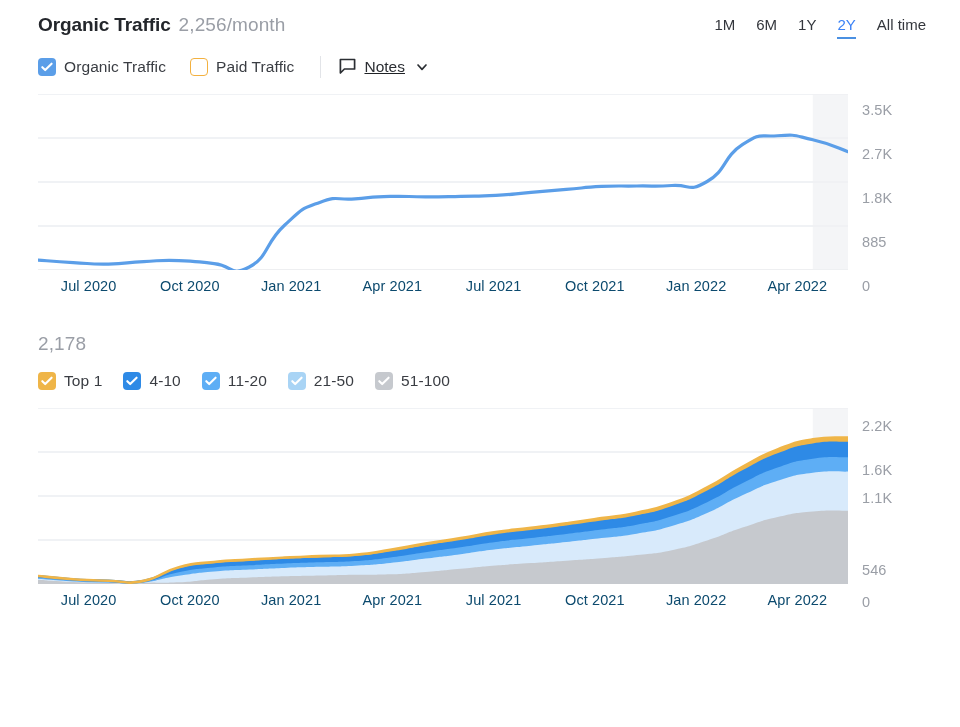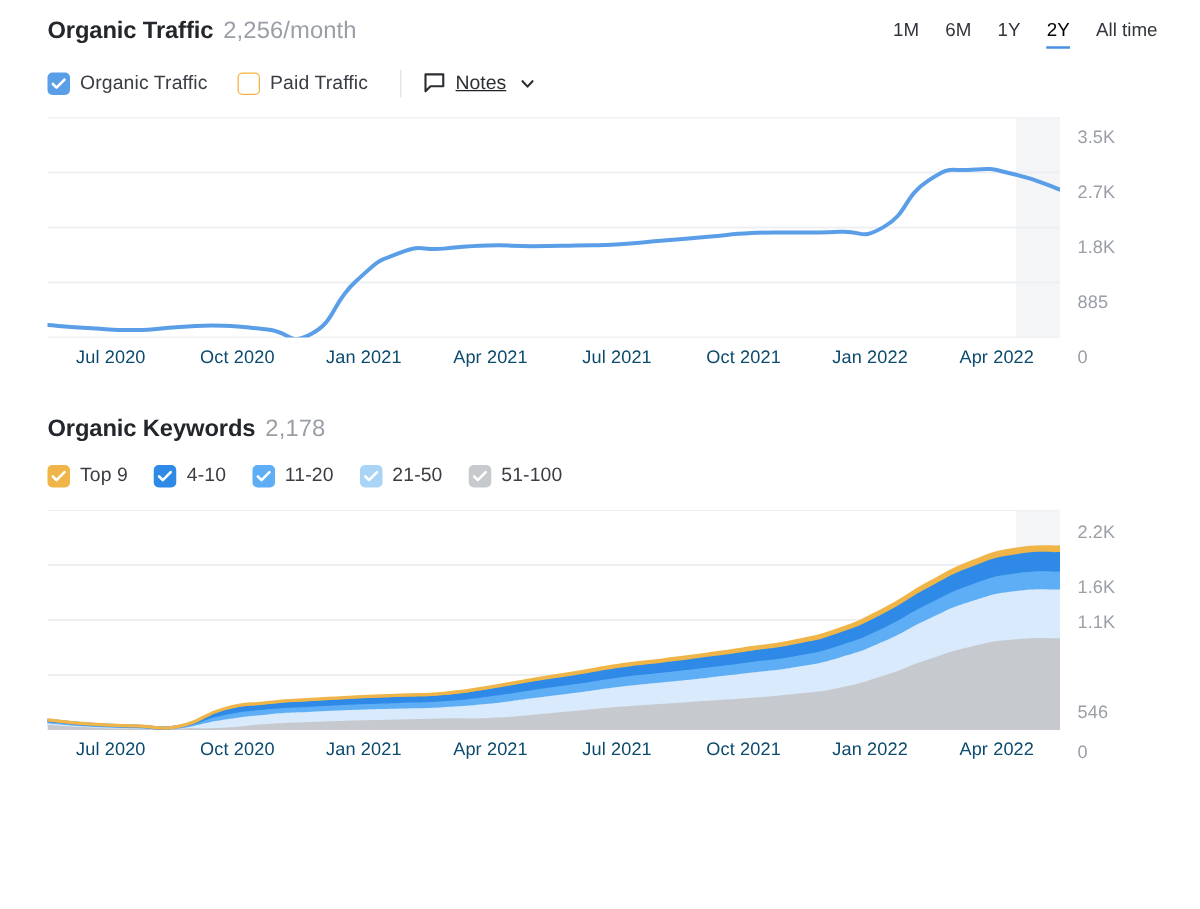--- a/index.html
+++ b/index.html
@@ -57,21 +57,21 @@
   .range {
     font-size: 15px;
     color: #33363c;
     cursor: pointer;
     padding-bottom: 3px;
     border-bottom: 2px solid transparent;
     line-height: 1.1;
   }
   .range.active {
     border-bottom-color: #4a90e2;
-    color: #000000;
+    color: #3b82f6;
   }
 
   
   .legend-row {
     display: flex;
     align-items: center;
     gap: 0;
     padding: 0 0 0 38px;
   }
   .legend-item {
@@ -224,33 +224,32 @@
         <div class="xtick" style="width: 101.25px;">Oct 2021</div>
         <div class="xtick" style="width: 101.25px;">Jan 2022</div>
         <div class="xtick" style="width: 101.25px;">Apr 2022</div>
       </div>
   </div>
 
   <div class="panel" style="padding-top:39px;">
 
     <div class="panel-head">
       <div class="title-line">
-        <span class="title-main">Organic Keywords</span>
         <span class="title-value">2,178</span>
       </div>
     </div>
 
     <div class="legend-row" id="keywords-legend" style="margin-top:17px;">
         <div class="legend-item tight">
           <span class="cbox" style="background: rgb(239, 181, 72);">
             <svg width="18" height="18" viewBox="0 0 18 18">
               <path d="M4.3 9.2 L7.2 12.1 L13.6 5.7" fill="none" stroke="#ffffff" stroke-width="2.1" stroke-linecap="round" stroke-linejoin="round"></path>
             </svg>
           </span>
-          <span class="legend-label">Top 9</span>
+          <span class="legend-label">Top 1</span>
         </div>
         <div class="legend-item tight">
           <span class="cbox" style="background: rgb(46, 138, 230);">
             <svg width="18" height="18" viewBox="0 0 18 18">
               <path d="M4.3 9.2 L7.2 12.1 L13.6 5.7" fill="none" stroke="#ffffff" stroke-width="2.1" stroke-linecap="round" stroke-linejoin="round"></path>
             </svg>
           </span>
           <span class="legend-label">4-10</span>
         </div>
         <div class="legend-item tight">

